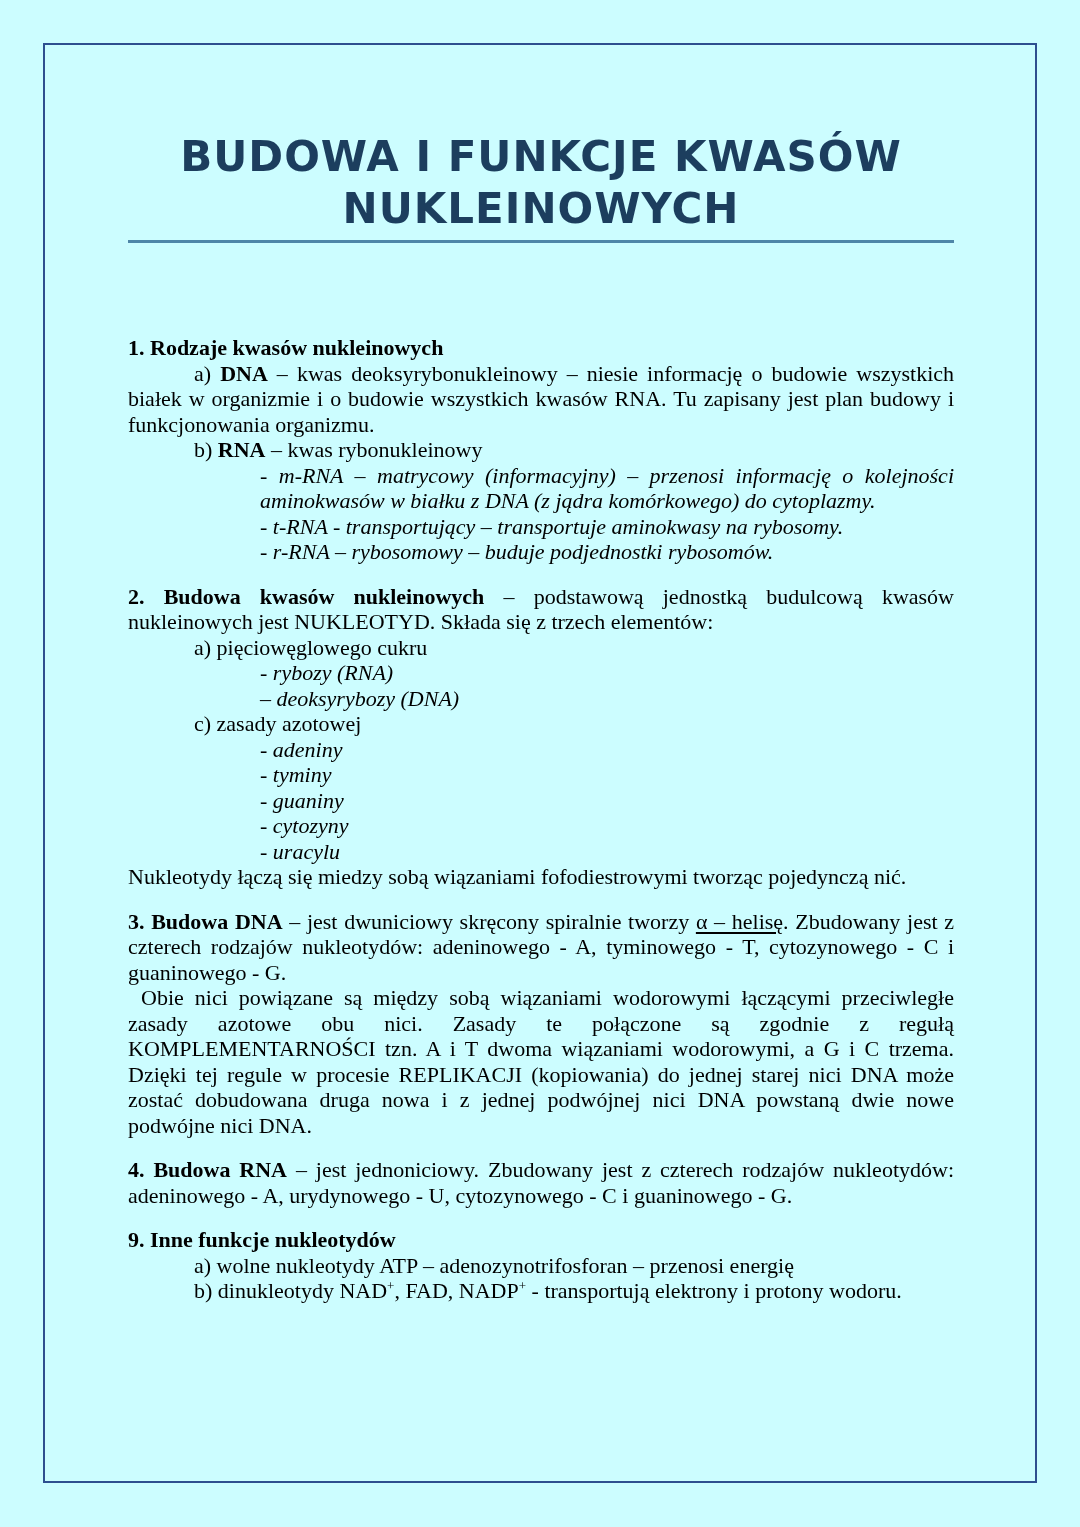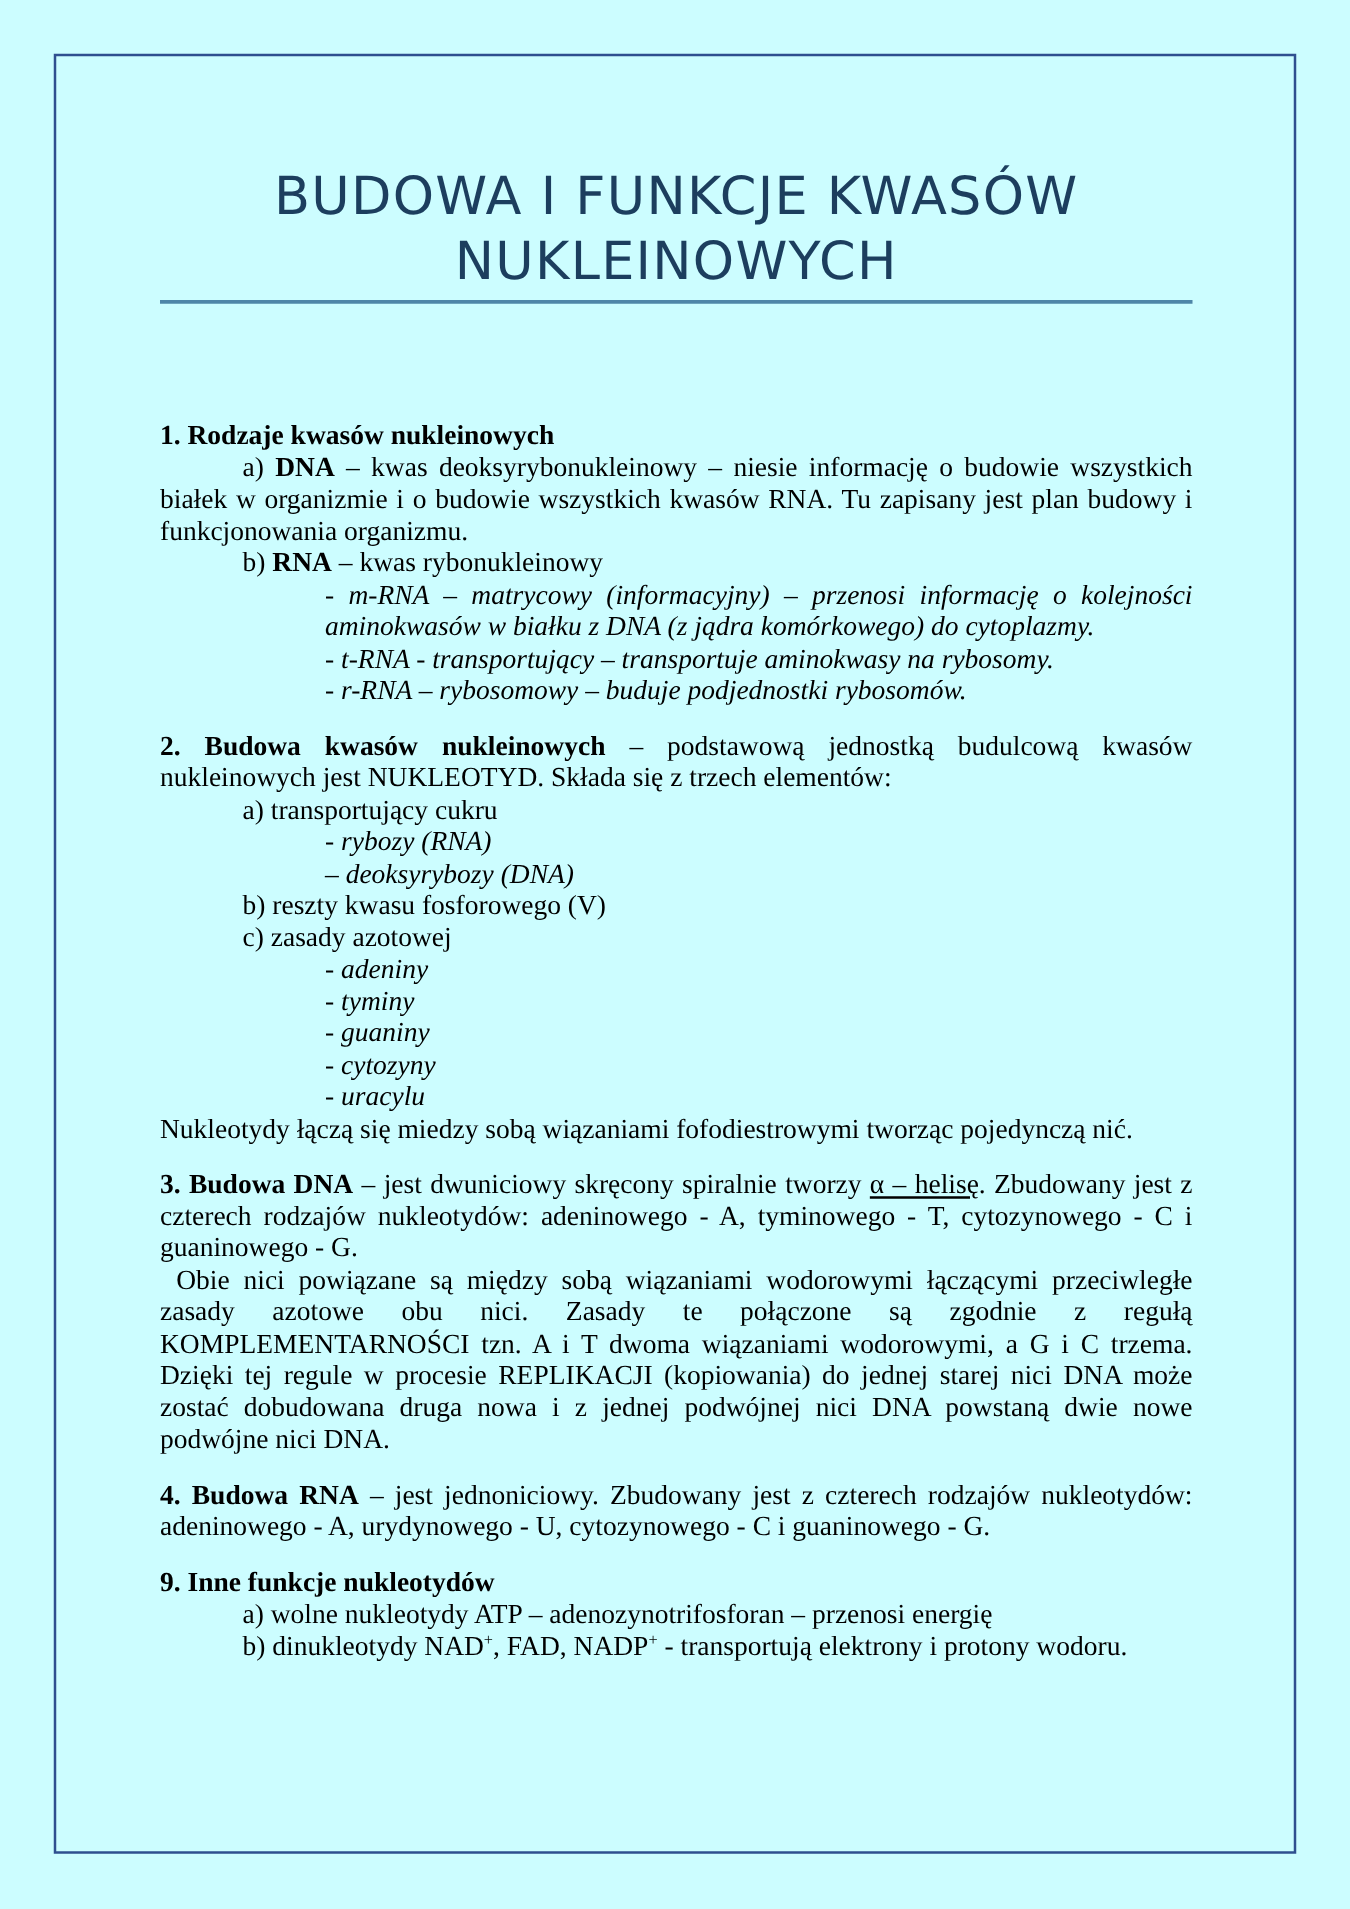--- a/index.html
+++ b/index.html
@@ -24,21 +24,21 @@
     width:994px;height:1440px;
     border:2px solid var(--frame-border);
   }
   .content{
     padding:0 81px 0 83px; 
   }
   .title{
     margin-top:86px;
     text-align:center;
     font-family:"DejaVu Sans", sans-serif;
-    font-weight:normal;
+    font-weight:bold;
     font-size:42px;
     line-height:52px;
     letter-spacing:1px;
     color:var(--title-text);
   }
   .title .title-line{display:block;}
   .rule{
     border:none;
     border-top:3px solid var(--rule);
     margin-top:5px;
@@ -82,24 +82,23 @@
           <p><b>1. Rodzaje kwasów nukleinowych</b></p>
           <p class="just fi1"><span>a) </span><b>DNA</b><span> – kwas deoksyrybonukleinowy – niesie informację o budowie wszystkich białek w organizmie i o budowie wszystkich kwasów RNA. Tu zapisany jest plan budowy i funkcjonowania organizmu.</span></p>
           <p class="fi1"><span>b) </span><b>RNA</b><span> – kwas rybonukleinowy</span></p>
           <p class="just ml2">- m-RNA – matrycowy (informacyjny) – przenosi informację o kolejności aminokwasów w białku z DNA (z jądra komórkowego) do cytoplazmy.</p>
           <p class="ml2">- t-RNA - transportujący – transportuje aminokwasy na rybosomy.</p>
           <p class="ml2">- r-RNA – rybosomowy – buduje podjednostki rybosomów.</p>
         </section>
 
         <section class="sec">
           <p class="just"><b>2. Budowa kwasów nukleinowych</b><span> – podstawową jednostką budulcową kwasów nukleinowych jest NUKLEOTYD. Składa się z trzech elementów:</span></p>
-          <p class="ml1">a) transportujący cukru</p>
+          <p class="ml1">a) pięciowęglowego cukru</p>
           <p class="ml2">- rybozy (RNA)</p>
           <p class="ml2">– deoksyrybozy (DNA)</p>
-          <p class="ml1">b) reszty kwasu fosforowego (V)</p>
           <p class="ml1">c) zasady azotowej</p>
           <p class="ml2">- adeniny</p>
           <p class="ml2">- tyminy</p>
           <p class="ml2">- guaniny</p>
           <p class="ml2">- cytozyny</p>
           <p class="ml2">- uracylu</p>
           <p class="just">Nukleotydy łączą się miedzy sobą wiązaniami fofodiestrowymi tworząc pojedynczą nić.</p>
         </section>
 
         <section class="sec">

